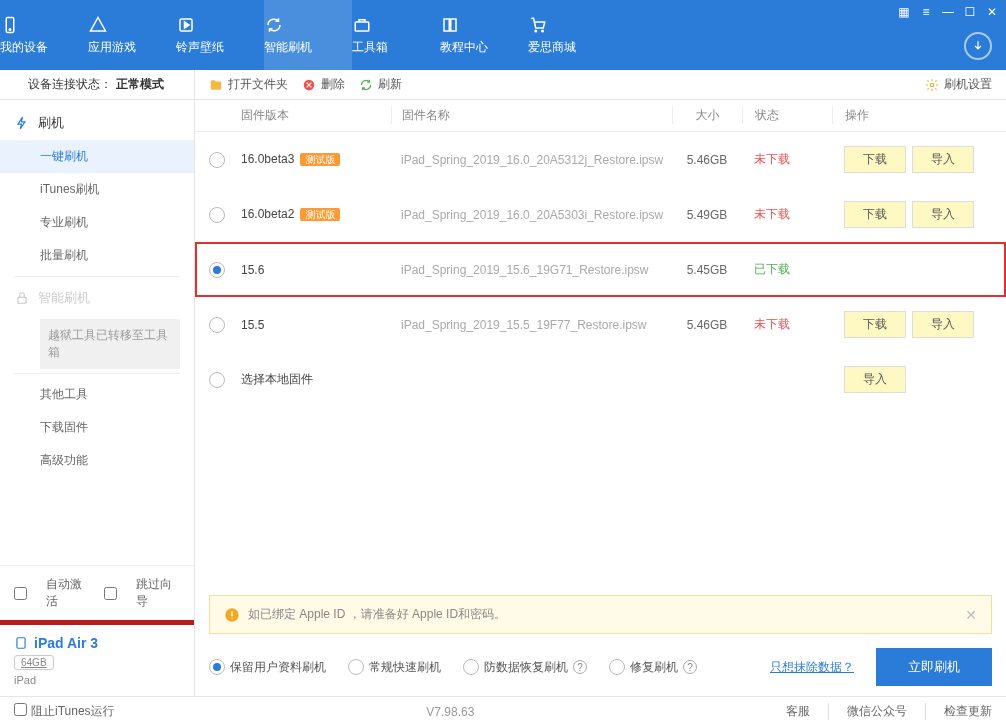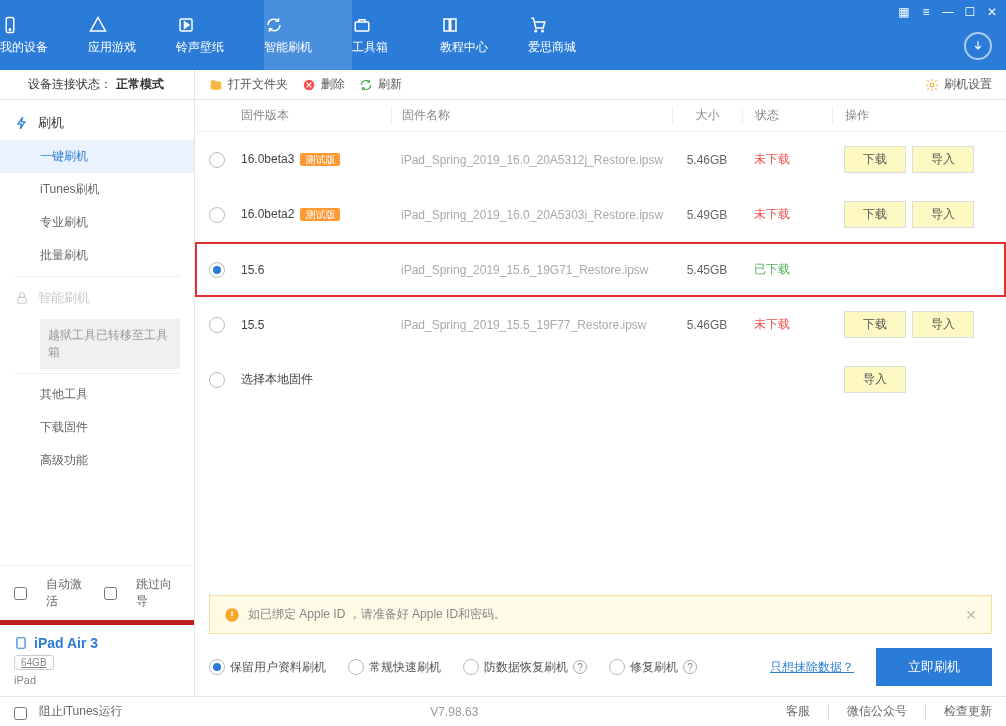--- a/index.html
+++ b/index.html
@@ -78,21 +78,21 @@
 .warn-close { margin-left: auto; color: #bbb; cursor: pointer; font-size: 14px; }
 
 .option-bar { padding: 14px 14px 10px; display: flex; align-items: center; gap: 22px; font-size: 12px; justify-content: center; }
 .opt { display: flex; align-items: center; gap: 5px; color: #555; }
 .help-icon { width: 14px; height: 14px; border: 1px solid #aaa; border-radius: 50%; font-size: 10px; color: #888; display: flex; align-items: center; justify-content: center; }
 .erase-link { color: #2b7cd8; text-decoration: underline; margin-left: auto; }
 .main-btn { background: #2b7cd8; color: #fff; border: none; padding: 10px 32px; font-size: 13px; cursor: pointer; }
 
 
 .footer { height: 30px; border-top: 1px solid #e5e5e5; display: flex; align-items: center; padding: 0 14px; font-size: 12px; color: #666; }
-.footer-left { display: flex; align-items: flex-end; gap: 12px; }
+.footer-left { display: flex; align-items: flex-start; gap: 4px; }
 .footer-mid { margin: 0 auto; color: #999; }
 .footer-right { display: flex; gap: 18px; color: #666; }
 .footer-right span { cursor: pointer; }
 .footer-right span + span { border-left: 1px solid #ddd; padding-left: 18px; }
 </style>
 </head>
 <body>
 
 <div class="header">
   <div class="nav">

